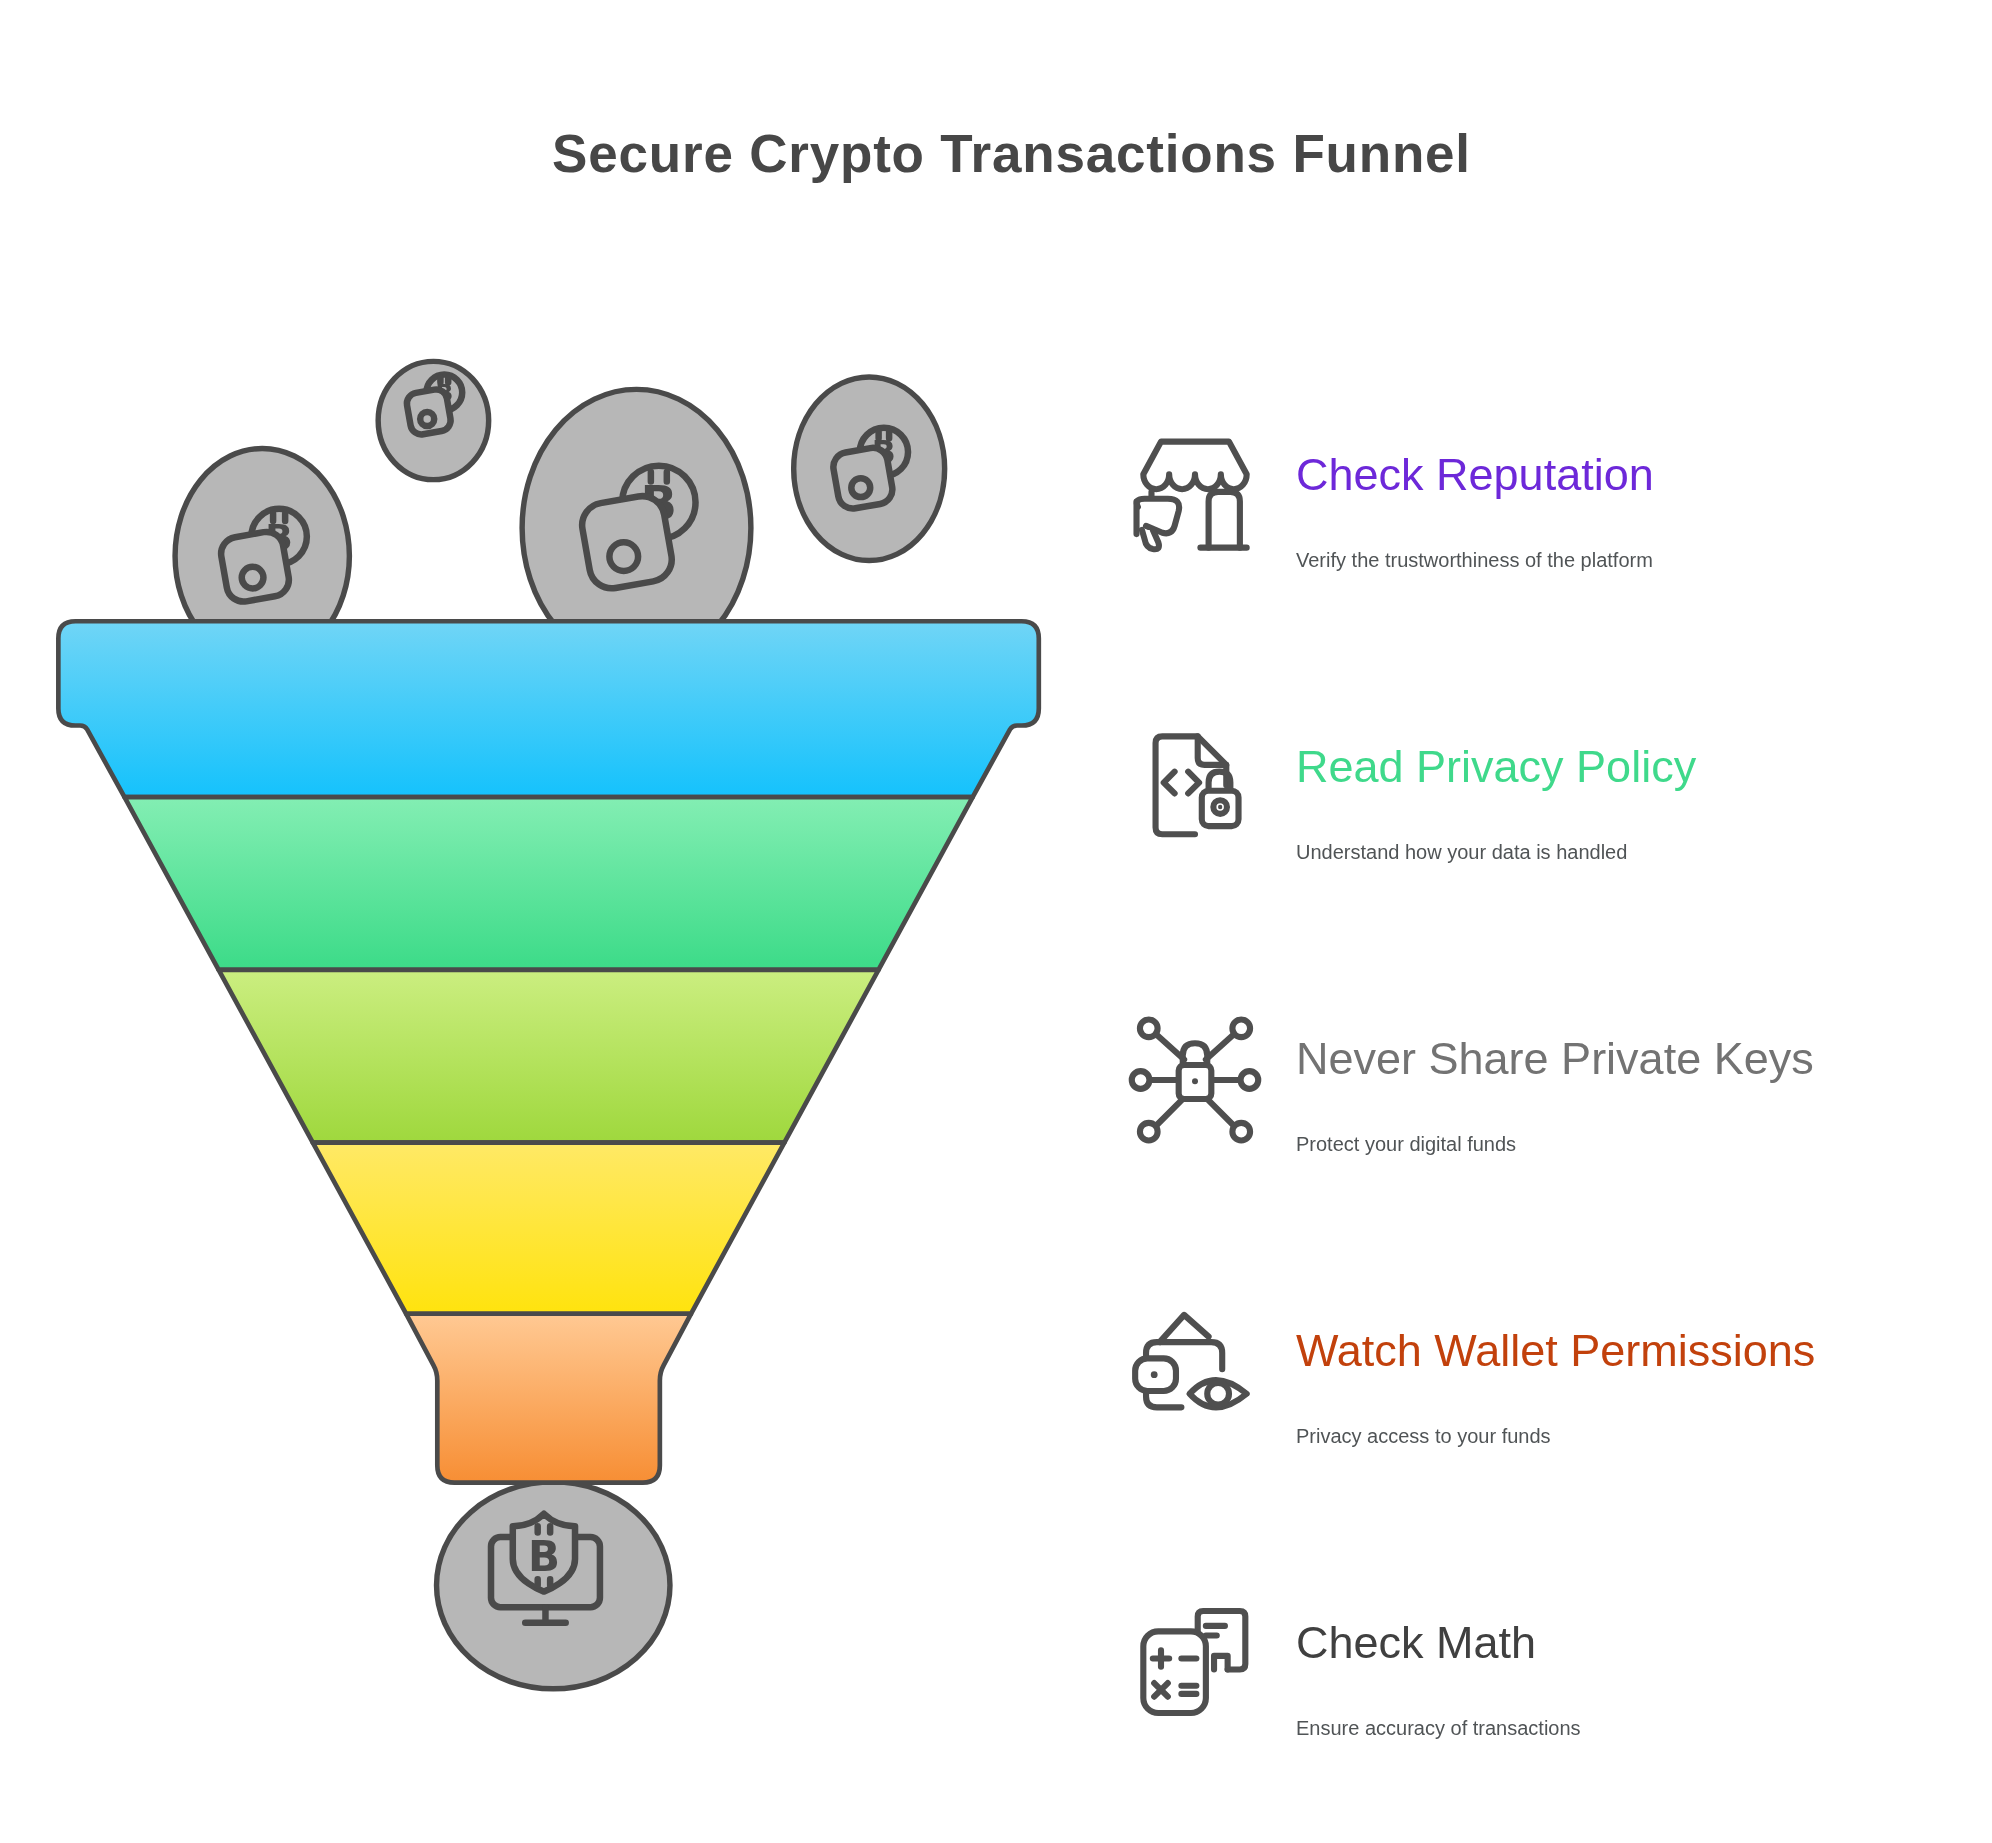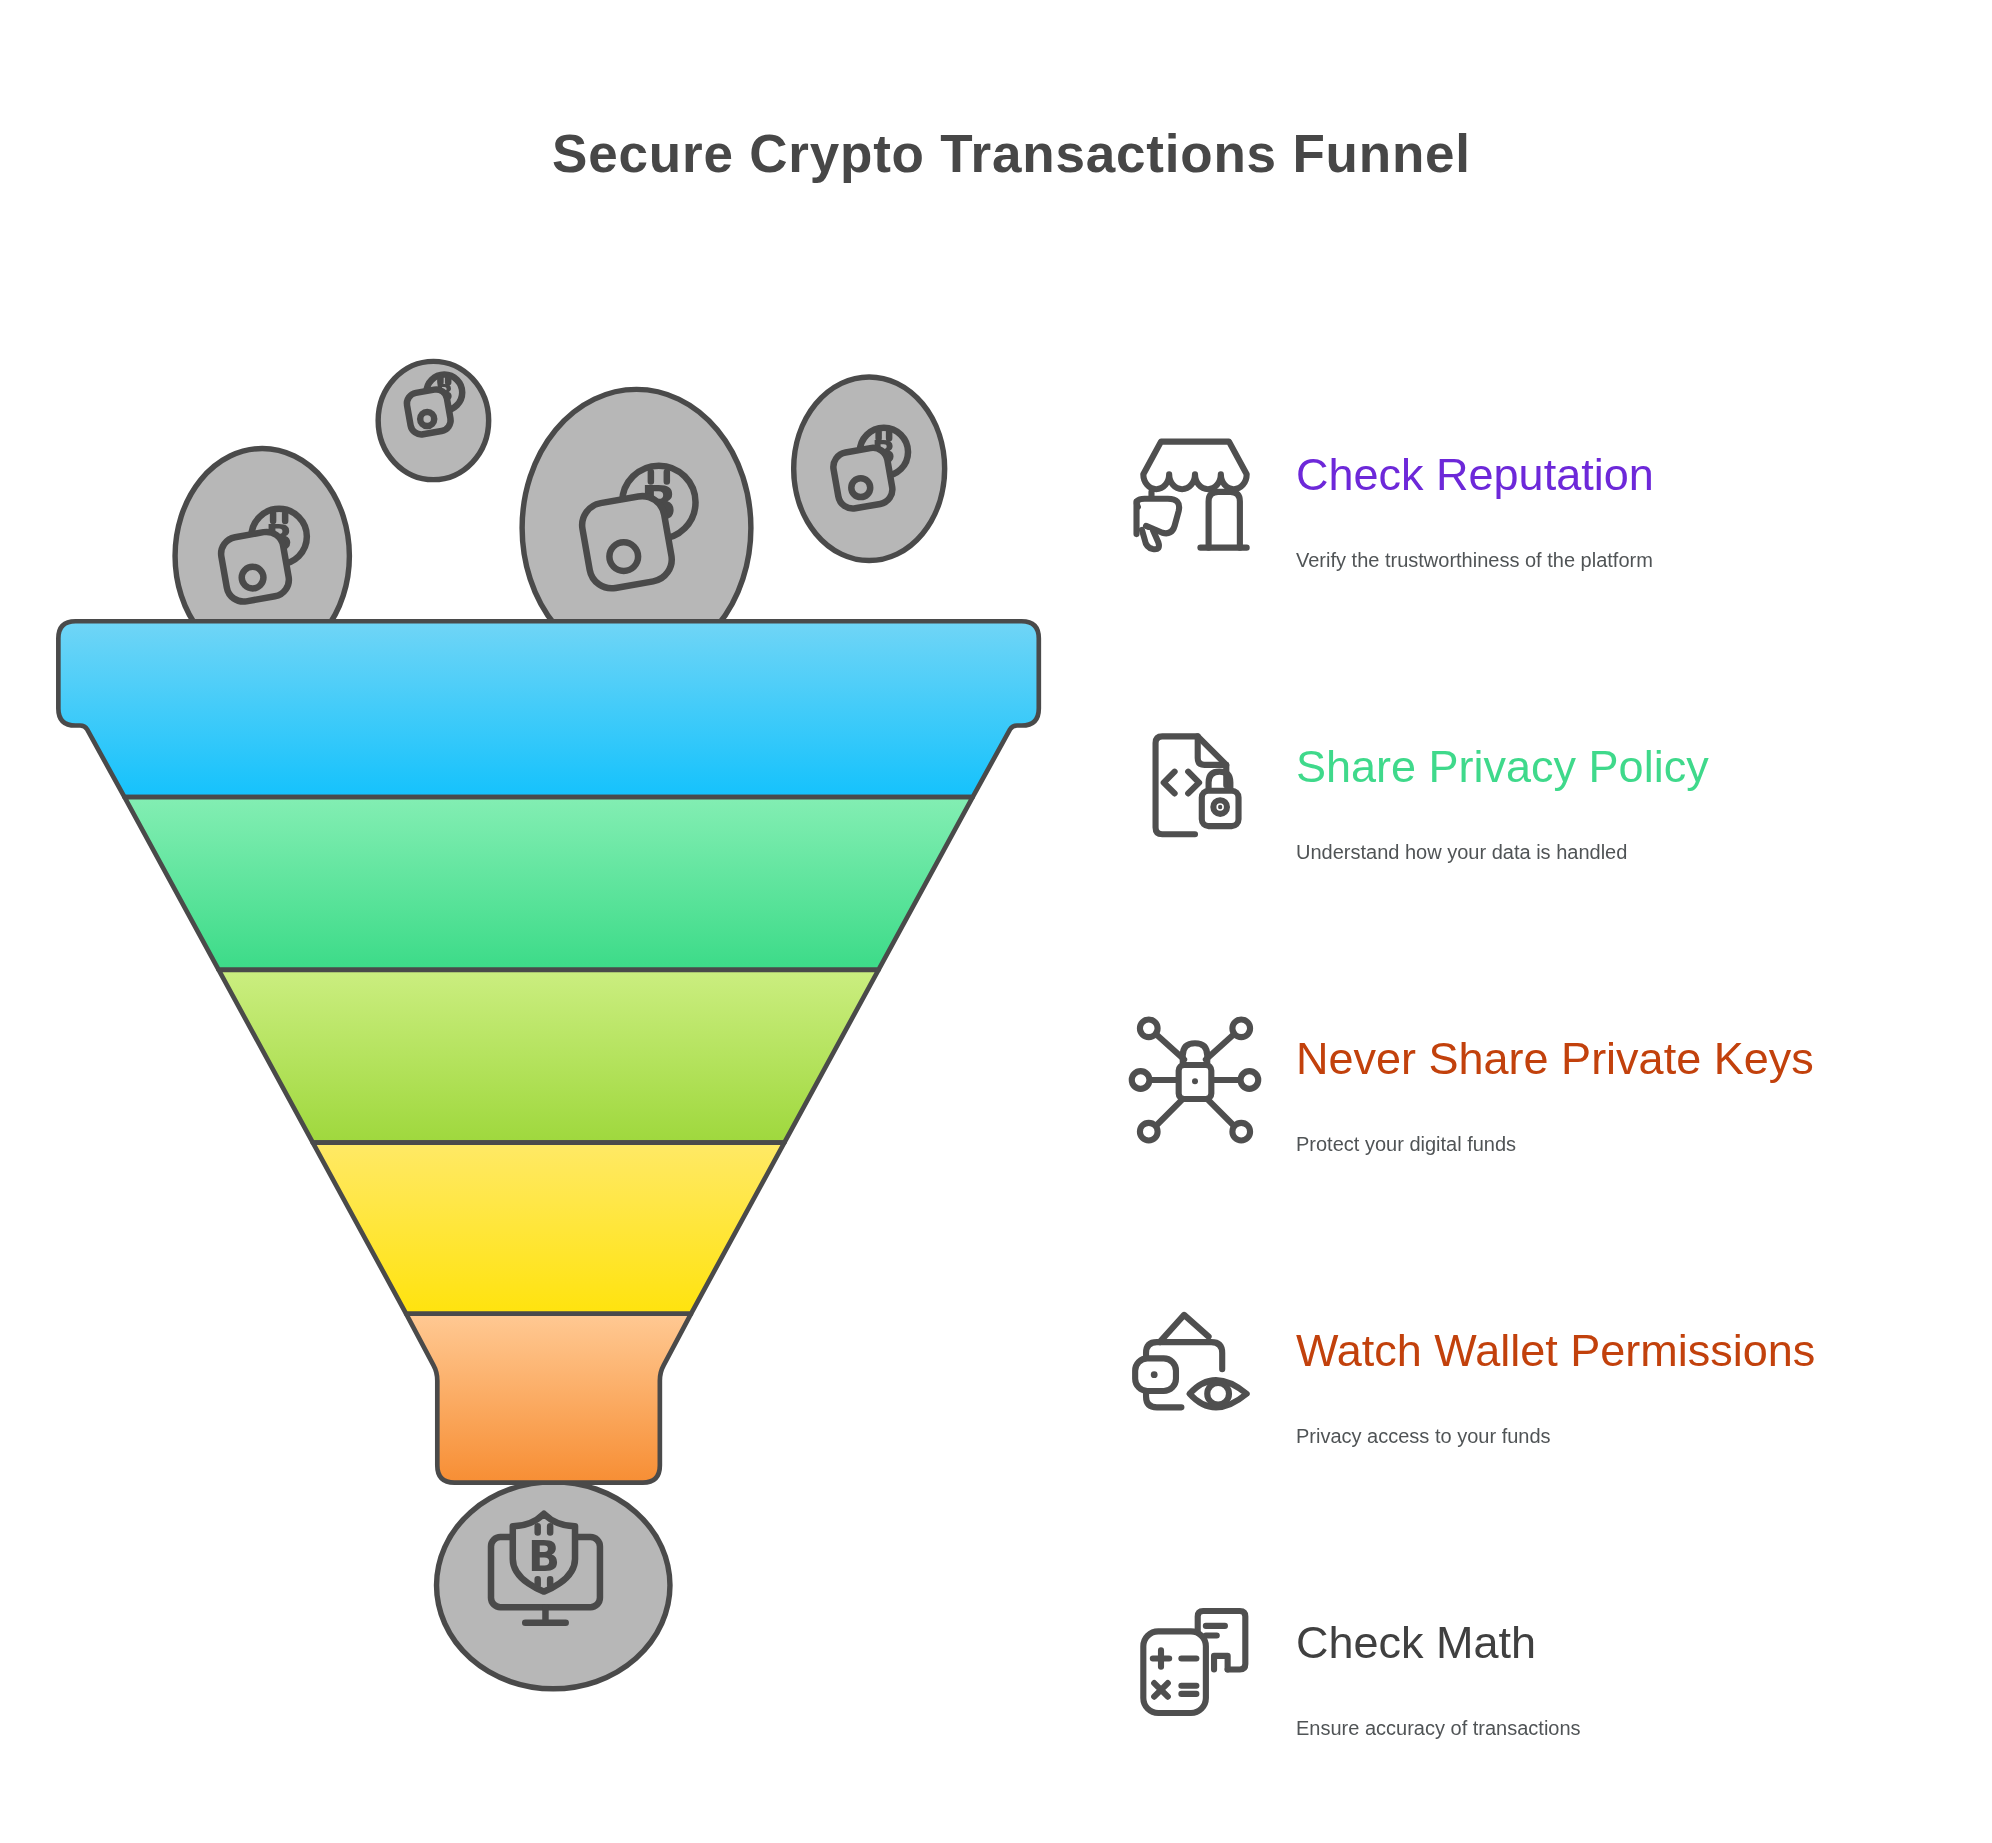--- a/index.html
+++ b/index.html
@@ -136,42 +136,42 @@
         <path d="M50,84 H26 Q21,84 21,79 V17 Q21,12 26,12 H52 L73,33 V48"></path>
         <path d="M52,12 V28 Q52,33 57,33 H73"></path>
         <path d="M35,38 L27,46 L35,54 M45,38 L53,46 L45,54"></path>
         <path d="M60,52 V46 Q60,38 68,38 Q76,38 76,46 V52"></path>
         <rect x="55" y="52" width="27" height="26" rx="5" fill="#ffffff"></rect>
         <circle cx="68.5" cy="64" r="5"></circle>
         <circle cx="68.5" cy="64" r="1.6" stroke="none" fill="#4f4f4f"></circle>
       </g>
     </svg>
     <div class="item-text">
-      <div class="item-title" style="color: rgb(63, 217, 139);">Share Privacy Policy</div>
+      <div class="item-title" style="color: rgb(63, 217, 139);">Read Privacy Policy</div>
       <div class="item-sub">Understand how your data is handled</div>
     </div>
   </div>
 
   <div class="item" style="top:1012px">
     <svg class="item-icon" viewBox="0 0 100 100">
       <g fill="none" stroke-width="4.5" stroke-linecap="round" stroke-linejoin="round" stroke="#4f4f4f">
         <path d="M42,35 L21,16 M58,35 L79,16 M37,50 H17 M63,50 H83 M42,63 L21,84 M58,63 L79,84"></path>
         <circle cx="16" cy="12" r="6.5" fill="#ffffff"></circle>
         <circle cx="84" cy="12" r="6.5" fill="#ffffff"></circle>
         <circle cx="10" cy="50" r="6.5" fill="#ffffff"></circle>
         <circle cx="90" cy="50" r="6.5" fill="#ffffff"></circle>
         <circle cx="16" cy="88" r="6.5" fill="#ffffff"></circle>
         <circle cx="84" cy="88" r="6.5" fill="#ffffff"></circle>
         <path d="M41,39 V32 Q41,23 50,23 Q59,23 59,32 V39"></path>
         <rect x="38" y="39" width="24" height="25" rx="4" fill="#ffffff"></rect>
         <circle cx="50" cy="51" r="2.2" stroke="none" fill="#4f4f4f"></circle>
       </g>
     </svg>
     <div class="item-text">
-      <div class="item-title" style="color: #c2410c;">Never Share Private Keys</div>
+      <div class="item-title" style="color: #737373;">Never Share Private Keys</div>
       <div class="item-sub">Protect your digital funds</div>
     </div>
   </div>
 
   <div class="item" style="top:1304px">
     <svg class="item-icon" viewBox="0 0 100 100">
       <g fill="none" stroke-width="4.5" stroke-linecap="round" stroke-linejoin="round" stroke="#4f4f4f">
         <path d="M24,28 L42,8 L60,24"></path>
         <path d="M70,48 V36 Q70,28 62,28 H22 Q14,28 14,36 V68 Q14,76 22,76 H40"></path>
         <rect x="6" y="40" width="30" height="24" rx="9" fill="#ffffff"></rect>

